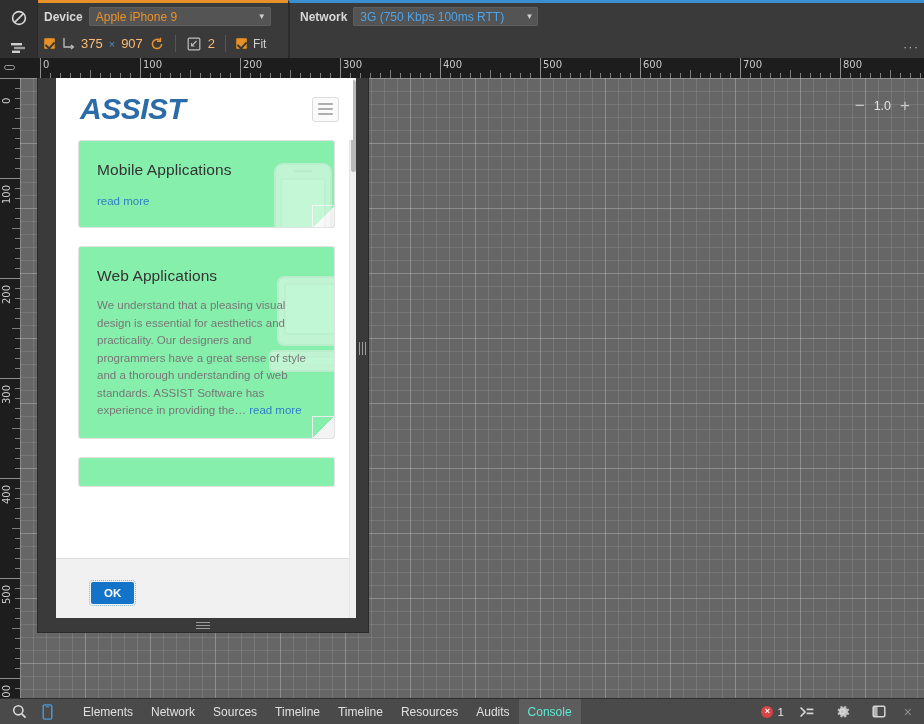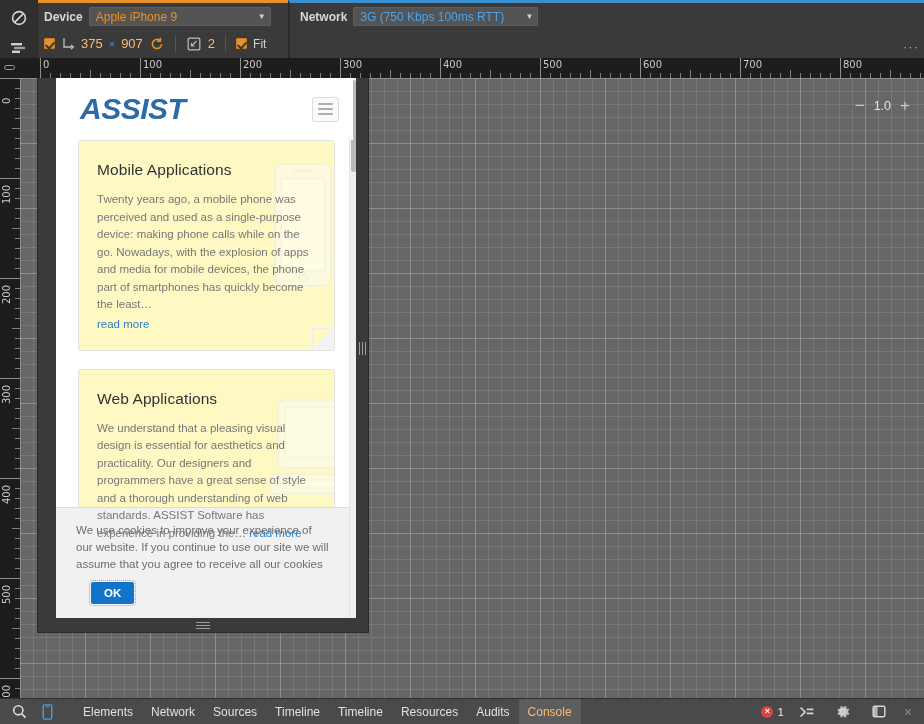--- a/index.html
+++ b/index.html
@@ -158,21 +158,21 @@
     letter-spacing: -0.5px; font-family: "Liberation Sans", sans-serif;
   }
   .nav-toggle {
     width: 27px; height: 25px; border: 1px solid #dcdcdc; border-radius: 3px;
     background: #fafafa; display: flex; flex-direction: column;
     align-items: center; justify-content: center; gap: 3px; cursor: pointer;
   }
   .nav-toggle i { display: block; width: 15px; height: 2px; background: #aeaeae; border-radius: 1px; }
 
   .card {
-    position: relative; margin: 0 18px 18px 18px; background: #fef9c3;
+    position: relative; margin: 0 18px 18px 18px; background: #86efac;
     border: 1px solid #e2e2e2; border-radius: 3px; padding: 20px 18px 18px 18px;
     overflow: hidden;
   }
   .card .corner-fold {
     position: absolute; right: 0; bottom: 0; width: 22px; height: 22px;
     background: linear-gradient(135deg, transparent 50%, #f3f3f3 50%);
     border-left: 1px solid #ededed; border-top: 1px solid #ededed;
   }
   .card h2 {
     font-size: 15.5px; font-weight: normal; color: #333; margin-bottom: 12px;
@@ -205,21 +205,21 @@
     position: absolute; left: 0; bottom: 0; width: 924px; height: 26px;
     background: #4a4a4a; border-top: 1px solid #2e2e2e;
     display: flex; align-items: center; padding: 0 6px; gap: 2px;
   }
   .dt-icon { width: 26px; height: 24px; display: flex; align-items: center; justify-content: center; cursor: pointer; }
   .dt-tabs { display: flex; align-items: center; margin-left: 12px; height: 26px; }
   .dt-tab {
     color: #e0e0e0; font-size: 12px; padding: 0 9px; height: 26px;
     display: flex; align-items: center; cursor: pointer;
   }
-  .dt-tab.active { background: #5d5d5d; color: #fdba74; text-align: center; }
+  .dt-tab.active { background: #5d5d5d; color: #5eead4; text-align: center; }
   .dt-right { margin-left: auto; display: flex; align-items: center; gap: 10px; padding-right: 4px; }
   .err-badge { display: flex; align-items: center; gap: 4px; cursor: pointer; }
   .err-dot {
     width: 12px; height: 12px; border-radius: 50%; background: #d84343;
     display: flex; align-items: center; justify-content: center;
     color: #fff; font-size: 9px; font-weight: bold; line-height: 1;
   }
   .err-count { color: #e6e6e6; font-size: 11.5px; }
   .close-x { color: #8e8e8e; font-size: 14px; cursor: pointer; padding: 0 2px; }
 </style>
@@ -503,21 +503,20 @@
             <div class="card">
               <div class="wm">
                 <svg width="66" height="124" viewBox="0 0 66 124">
                   <rect x="1" y="1" width="56" height="122" rx="8" fill="#fafafa" stroke="#ececec" stroke-width="2"></rect>
                   <rect x="7" y="16" width="44" height="92" rx="2" fill="#ffffff" stroke="#efefef" stroke-width="1.5"></rect>
                   <rect x="20" y="7" width="18" height="2.6" rx="1.3" fill="#e8e8e8"></rect>
                   <circle cx="29" cy="115" r="4" fill="none" stroke="#e8e8e8" stroke-width="1.5"></circle>
                 </svg>
               </div>
               <h2>Mobile Applications</h2>
-              <p>Twenty years ago, a mobile phone was perceived and used as a single-purpose device: making phone calls while on the go. Nowadays, with the explosion of apps and media for mobile devices, the phone part of smartphones has quickly become the least…</p>
               <a class="read-more" style="display:inline-block;margin-top:4px;">read more</a>
               <span class="corner-fold"></span>
             </div>
 
             <div class="card">
               <div class="wm" style="top:28px;right:-12px;">
                 <svg width="78" height="112" viewBox="0 0 78 112">
                   <rect x="10" y="2" width="66" height="68" rx="6" fill="#fafafa" stroke="#ececec" stroke-width="2"></rect>
                   <rect x="17" y="9" width="52" height="50" rx="2" fill="#ffffff" stroke="#efefef" stroke-width="1.5"></rect>
                   <circle cx="72" cy="46" r="3" fill="#f0f0f0"></circle>
@@ -527,21 +526,20 @@
               </div>
               <h2>Web Applications</h2>
               <p><span>We understand that a pleasing visual design is essential for aesthetics and practicality. Our designers and programmers have a great sense of style and a thorough understanding of web standards. ASSIST Software has experience in providing the…</span> <a class="read-more">read more</a></p>
               <span class="corner-fold"></span>
             </div>
 
             <div class="card card-empty"></div>
           </div>
 
           <div class="cookie-bar">
-            <p>We use cookies to improve your experience of our website. If you continue to use our site we will assume that you agree to receive all our cookies</p>
             <button class="cookie-ok">OK</button>
           </div>
         </div>
       </div>
 
       <div class="handle-v">
         <i></i>
         <i></i>
         <i></i>
       </div>

